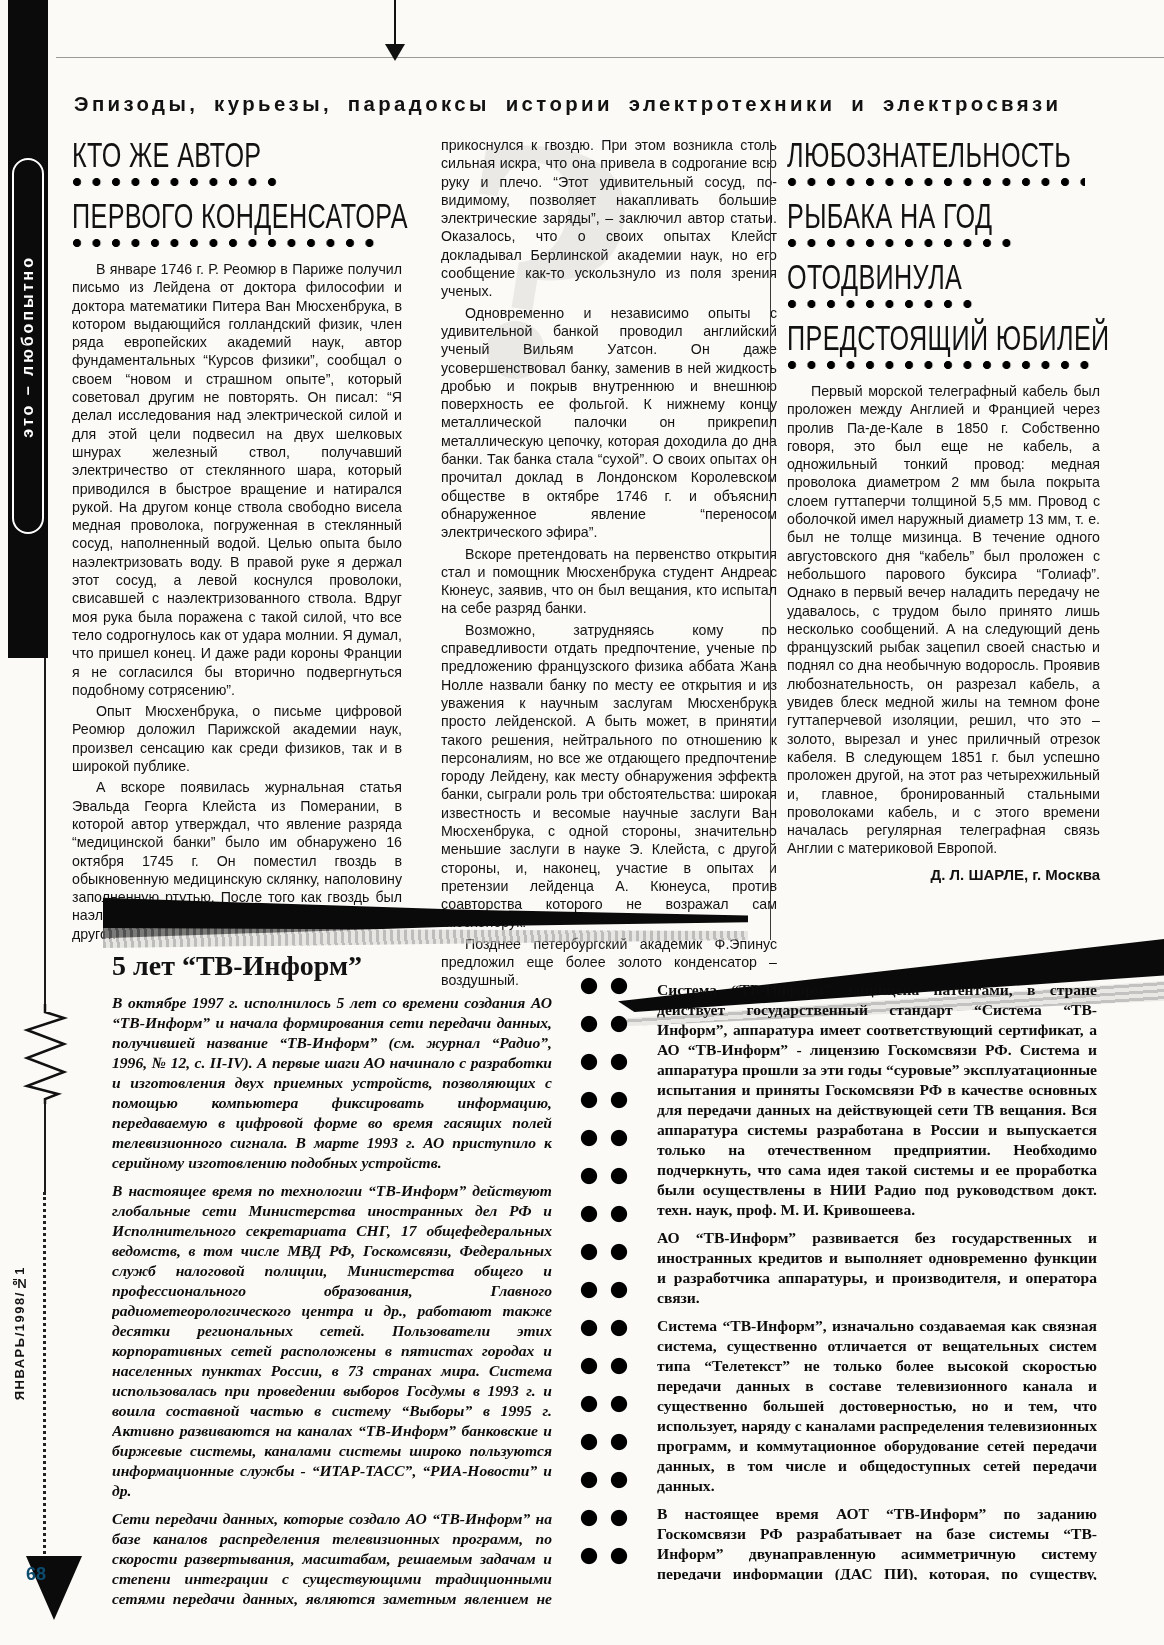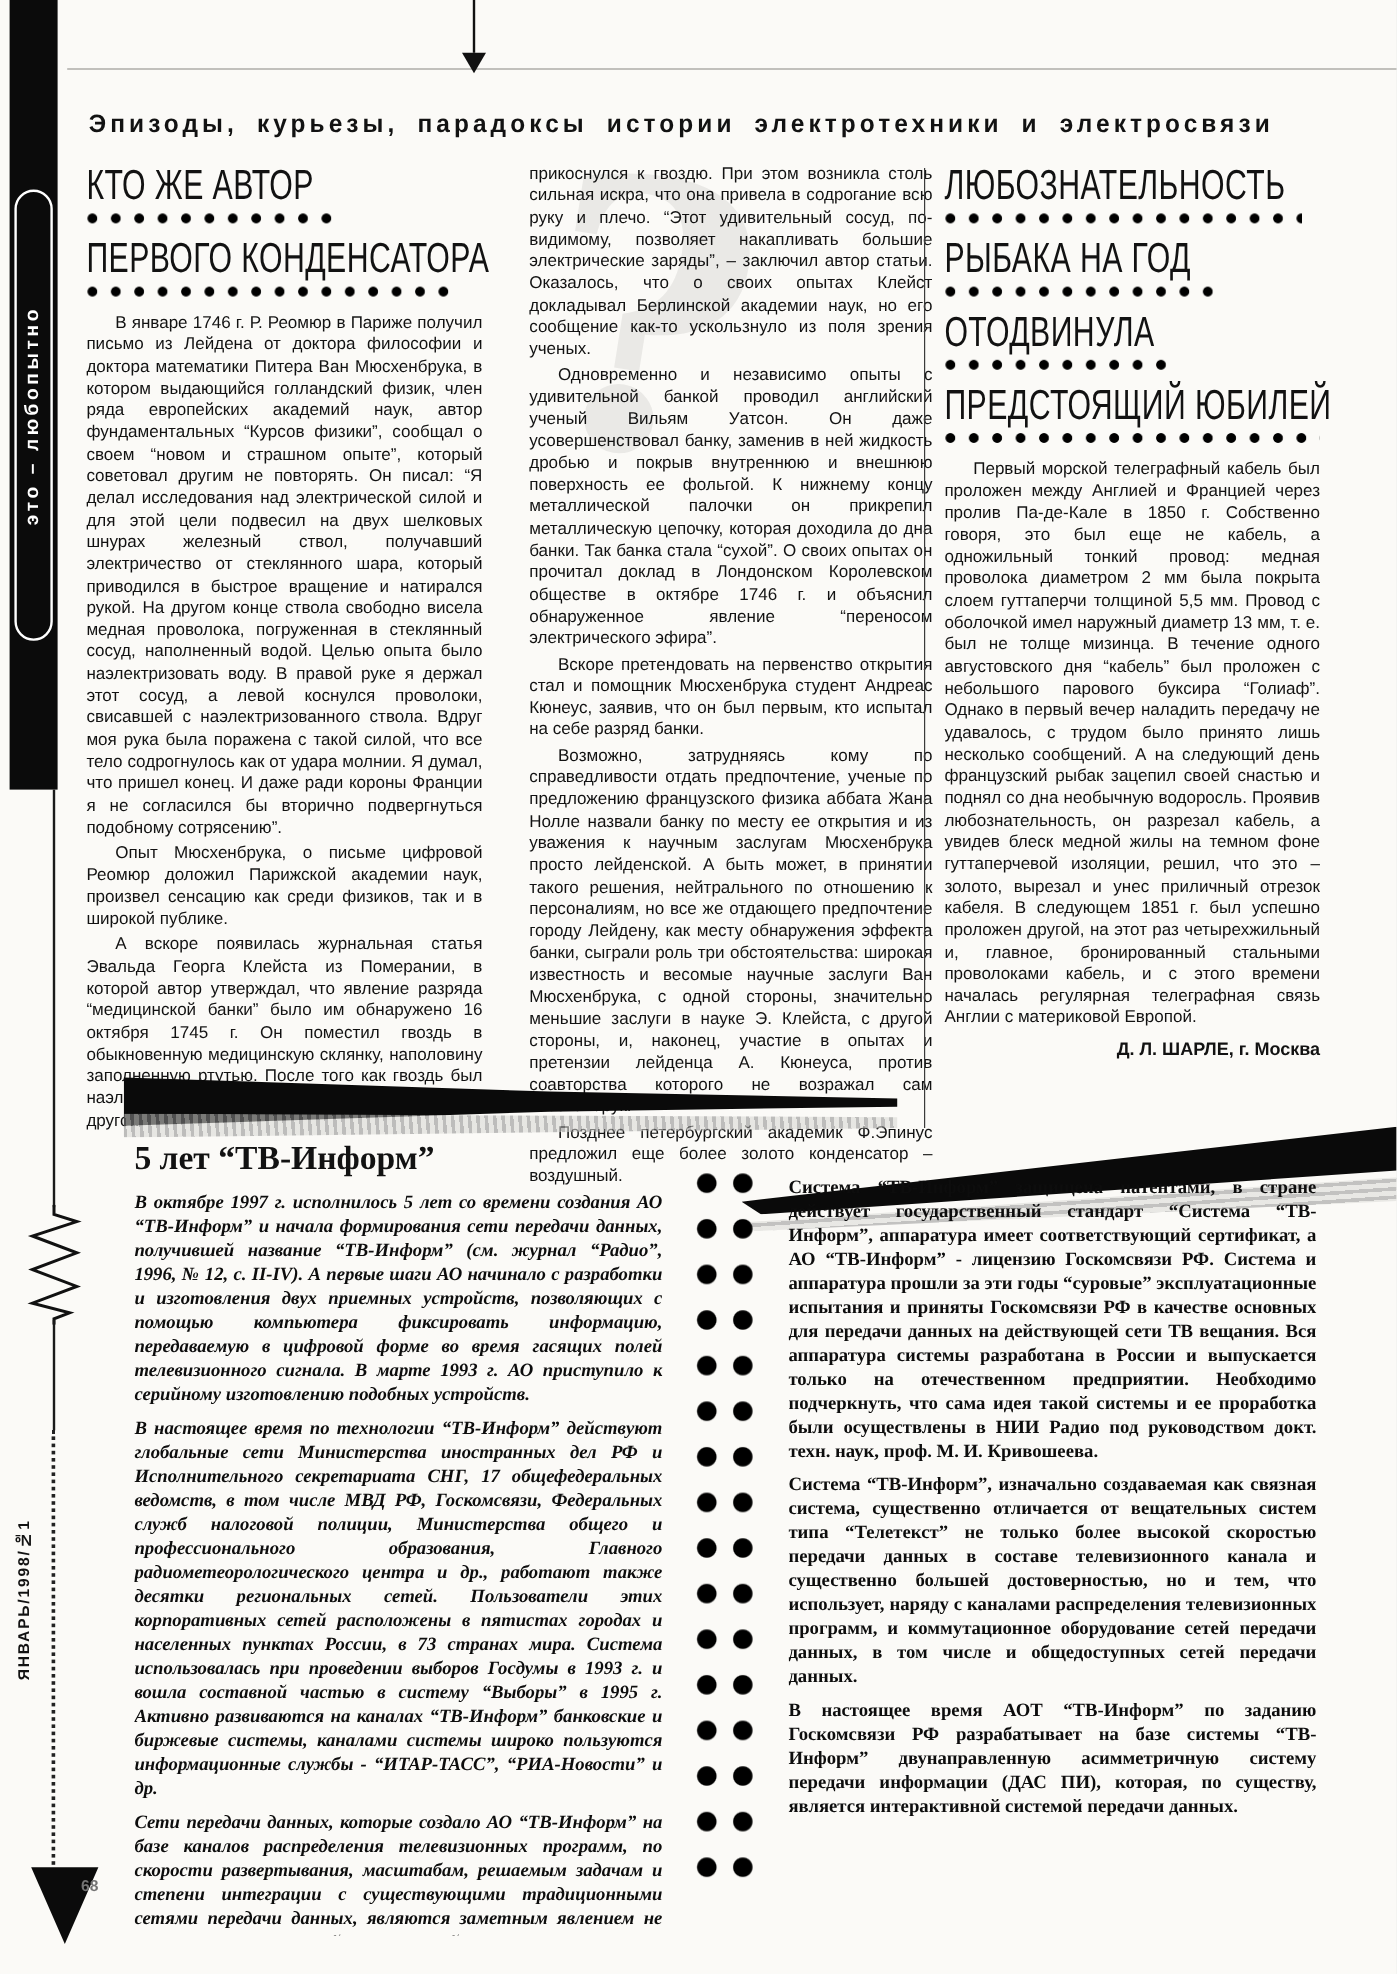--- a/index.html
+++ b/index.html
@@ -13,22 +13,22 @@
                 font-size:16px;letter-spacing:3px;white-space:nowrap;}
   .side-line{position:absolute;left:44px;top:658px;width:2px;height:348px;background:#1a1a1a;}
   .zigzag{position:absolute;left:18px;top:1004px;}
   .side-line2{position:absolute;left:44px;top:1100px;width:2px;height:92px;background:#1a1a1a;}
   .side-dotted{position:absolute;left:43px;top:1192px;height:362px;border-left:3px dotted #222;}
   .issue{position:absolute;left:12px;top:1266px;writing-mode:vertical-rl;transform:rotate(180deg);
          font-weight:bold;font-size:13px;letter-spacing:1.5px;white-space:nowrap;}
   .pagenum-tri{position:absolute;left:26px;top:1556px;width:0;height:0;
                border-left:28px solid transparent;border-right:28px solid transparent;
                border-top:64px solid #0b0b0b;}
-  .pagenum{position:absolute;left:26px;top:1564px;width:56px;text-align:right;color:#737373;
-           font-weight:bold;font-size:13px;}
+  .pagenum{position:absolute;left:26px;top:1564px;width:56px;text-align:left;color:#0c4a6e;
+           font-weight:bold;font-size:18px;}
   
   .top-rule{position:absolute;left:56px;top:57px;width:1108px;height:1px;background:#9a9a96;}
   .top-line{position:absolute;left:394px;top:0;width:2px;height:44px;background:#111;}
   .top-arrow{position:absolute;left:385px;top:44px;width:0;height:0;
              border-left:10px solid transparent;border-right:10px solid transparent;
              border-top:17px solid #111;}
   .ghost-q{position:absolute;left:448px;top:118px;font-family:"DejaVu Serif",serif;font-weight:bold;
            font-size:310px;line-height:300px;color:rgba(40,40,40,0.08);transform:rotate(9deg);z-index:0;}
   
   .header{position:absolute;left:74px;top:92px;width:1090px;font-size:21px;font-weight:bold;
@@ -107,21 +107,21 @@
     <div class="headline">ПЕРВОГО КОНДЕНСАТОРА</div>
     <div class="dots" style="width:312px"></div>
     <p class="bodystart">В январе 1746 г. Р. Реомюр в Париже получил письмо из Лейдена от доктора философии и доктора математики Питера Ван Мюсхенбрука, в котором выдающийся голландский физик, член ряда европейских академий наук, автор фундаментальных “Курсов физики”, сообщал о своем “новом и страшном опыте”, который советовал другим не повторять. Он писал: “Я делал исследования над электрической силой и для этой цели подвесил на двух шелковых шнурах железный ствол, получавший электричество от стеклянного шара, который приводился в быстрое вращение и натирался рукой. На другом конце ствола свободно висела медная проволока, погруженная в стеклянный сосуд, наполненный водой. Целью опыта было наэлектризовать воду. В правой руке я держал этот сосуд, а левой коснулся проволоки, свисавшей с наэлектризованного ствола. Вдруг моя рука была поражена с такой силой, что все тело содрогнулось как от удара молнии. Я думал, что пришел конец. И даже ради короны Франции я не согласился бы вторично подвергнуться подобному сотрясению”.</p>
     <p>Опыт Мюсхенбрука, о письме цифровой Реомюр доложил Парижской академии наук, произвел сенсацию как среди физиков, так и в широкой публике.</p>
     <p>А вскоре появилась журнальная статья Эвальда Георга Клейста из Померании, в которой автор утверждал, что явление разряда “медицинской банки” было им обнаружено 16 октября 1745 г. Он поместил гвоздь в обыкновенную медицинскую склянку, наполовину заполненную ртутью. После того как гвоздь был наэлектризован, ученый взял сосуд в одну руку, а другой</p>
   </div>
 
   <div class="col col2">
     <p class="noindent">прикоснулся к гвоздю. При этом возникла столь сильная искра, что она привела в содрогание всю руку и плечо. “Этот удивительный сосуд, по-видимому, позволяет накапливать большие электрические заряды”, – заключил автор статьи. Оказалось, что о своих опытах Клейст докладывал Берлинской академии наук, но его сообщение как-то ускользнуло из поля зрения ученых.</p>
     <p>Одновременно и независимо опыты с удивительной банкой проводил английский ученый Вильям Уатсон. Он даже усовершенствовал банку, заменив в ней жидкость дробью и покрыв внутреннюю и внешнюю поверхность ее фольгой. К нижнему концу металлической палочки он прикрепил металлическую цепочку, которая доходила до дна банки. Так банка стала “сухой”. О своих опытах он прочитал доклад в Лондонском Королевском обществе в октябре 1746 г. и объяснил обнаруженное явление “переносом электрического эфира”.</p>
-    <p>Вскоре претендовать на первенство открытия стал и помощник Мюсхенбрука студент Андреас Кюнеус, заявив, что он был первым, кто испытал на себе разряд банки.</p>
+    <p>Вскоре претендовать на первенство открытия стал и помощник Мюсхенбрука студент Андреас Кюнеус, заявив, что он был вещания, кто испытал на себе разряд банки.</p>
     <p>Возможно, затрудняясь кому по справедливости отдать предпочтение, ученые по предложению французского физика аббата Жана Нолле назвали банку по месту ее открытия и из уважения к научным заслугам Мюсхенбрука просто лейденской. А быть может, в принятии такого решения, нейтрального по отношению к персоналиям, но все же отдающего предпочтение городу Лейдену, как месту обнаружения эффекта банки, сыграли роль три обстоятельства: широкая известность и весомые научные заслуги Ван Мюсхенбрука, с одной стороны, значительно меньшие заслуги в науке Э. Клейста, с другой стороны, и, наконец, участие в опытах и претензии лейденца А. Кюнеуса, против соавторства которого не возражал сам Мюсхенбрук.</p>
     <p>Позднее петербургский академик Ф.Эпинус предложил еще более золото конденсатор – воздушный.</p>
   </div>
 
   <div class="vrule"></div>
 
   <div class="col col3">
     <div class="headline">ЛЮБОЗНАТЕЛЬНОСТЬ</div>
     <div class="dots" style="width:298px"></div>
     <div class="headline">РЫБАКА НА ГОД</div>
@@ -144,17 +144,18 @@
   <div class="bcol bleft">
     <p>В октябре 1997 г. исполнилось 5 лет со времени создания АО “ТВ-Информ” и начала формирования сети передачи данных, получившей название “ТВ-Информ” (см. журнал “Радио”, 1996, № 12, с. II-IV). А первые шаги АО начинало с разработки и изготовления двух приемных устройств, позволяющих с помощью компьютера фиксировать информацию, передаваемую в цифровой форме во время гасящих полей телевизионного сигнала. В марте 1993 г. АО приступило к серийному изготовлению подобных устройств.</p>
     <p>В настоящее время по технологии “ТВ-Информ” действуют глобальные сети Министерства иностранных дел РФ и Исполнительного секретариата СНГ, 17 общефедеральных ведомств, в том числе МВД РФ, Госкомсвязи, Федеральных служб налоговой полиции, Министерства общего и профессионального образования, Главного радиометеорологического центра и др., работают также десятки региональных сетей. Пользователи этих корпоративных сетей расположены в пятистах городах и населенных пунктах России, в 73 странах мира. Система использовалась при проведении выборов Госдумы в 1993 г. и вошла составной частью в систему “Выборы” в 1995 г. Активно развиваются на каналах “ТВ-Информ” банковские и биржевые системы, каналами системы широко пользуются информационные службы - “ИТАР-ТАСС”, “РИА-Новости” и др.</p>
     <p>Сети передачи данных, которые создало АО “ТВ-Информ” на базе каналов распределения телевизионных программ, по скорости развертывания, масштабам, решаемым задачам и степени интеграции с существующими традиционными сетями передачи данных, являются заметным явлением не только в отечественной, но и мировой практике.</p>
   </div>
 
   <div class="big-dots"></div>
 
   <div class="bcol bright">
     <p>Система “ТВ-Информ” защищена патентами, в стране действует государственный стандарт “Система “ТВ-Информ”, аппаратура имеет соответствующий сертификат, а АО “ТВ-Информ” - лицензию Госкомсвязи РФ. Система и аппаратура прошли за эти годы “суровые” эксплуатационные испытания и приняты Госкомсвязи РФ в качестве основных для передачи данных на действующей сети ТВ вещания. Вся аппаратура системы разработана в России и выпускается только на отечественном предприятии. Необходимо подчеркнуть, что сама идея такой системы и ее проработка были осуществлены в НИИ Радио под руководством докт. техн. наук, проф. М. И. Кривошеева.</p>
+    <p>АО “ТВ-Информ” развивается без государственных и иностранных кредитов и выполняет одновременно функции и разработчика аппаратуры, и производителя, и оператора связи.</p>
     <p>Система “ТВ-Информ”, изначально создаваемая как связная система, существенно отличается от вещательных систем типа “Телетекст” не только более высокой скоростью передачи данных в составе телевизионного канала и существенно большей достоверностью, но и тем, что использует, наряду с каналами распределения телевизионных программ, и коммутационное оборудование сетей передачи данных, в том числе и общедоступных сетей передачи данных.</p>
     <p>В настоящее время АОТ “ТВ-Информ” по заданию Госкомсвязи РФ разрабатывает на базе системы “ТВ-Информ” двунаправленную асимметричную систему передачи информации (ДАС ПИ), которая, по существу, является интерактивной системой передачи данных.</p>
   </div>
 
 </div>
 
 </body></html>

